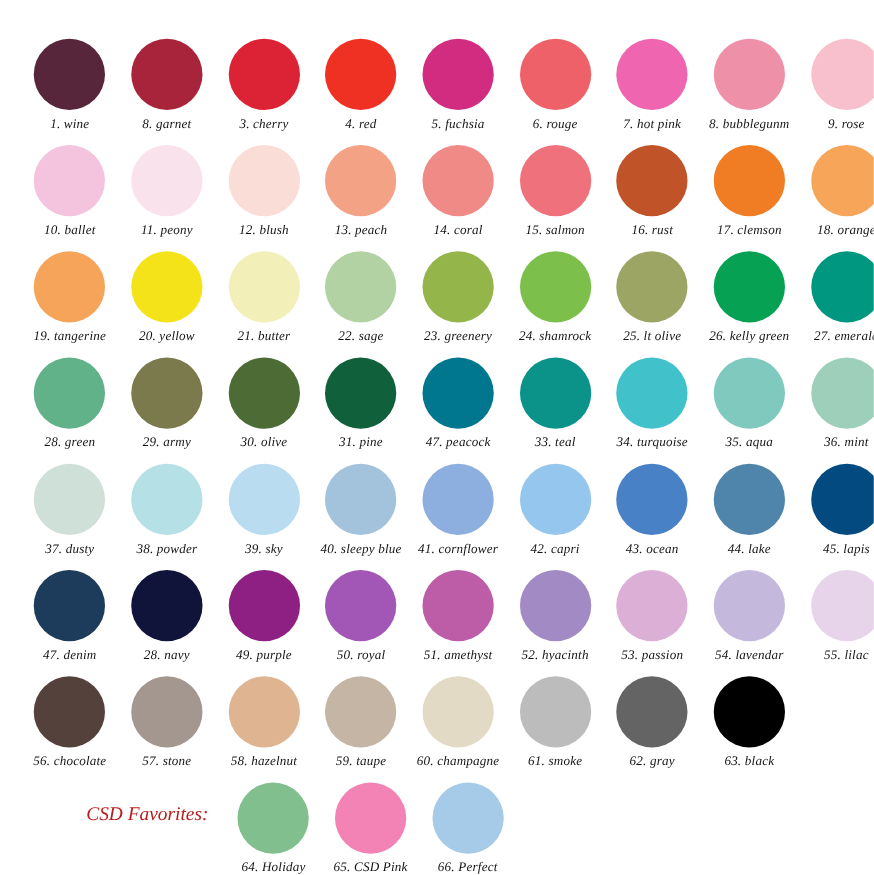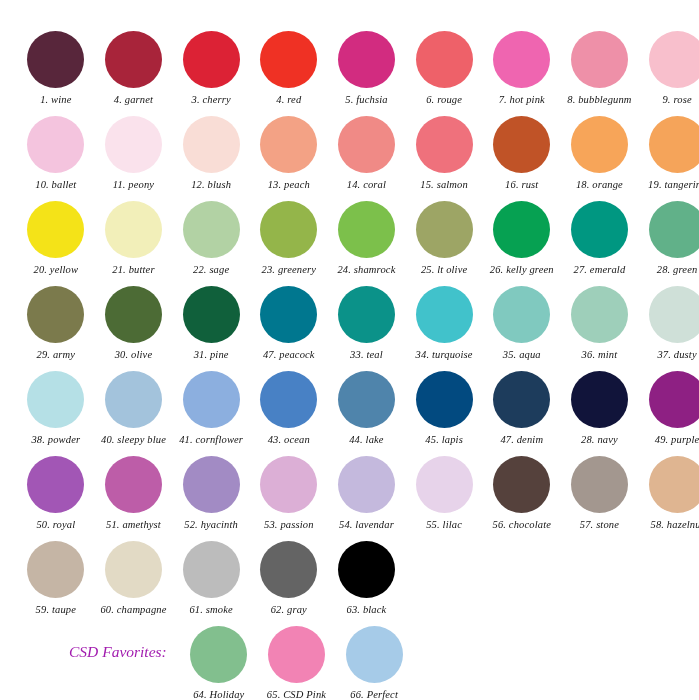--- a/index.html
+++ b/index.html
@@ -69,21 +69,21 @@
     width: 699px;
     height: 83px;
   }
 
   .favorites-title {
     position: absolute;
     left: 52px;
     top: 26px;
     font-size: 15.5px;
     font-style: italic;
-    color: #a21caf;
+    color: #b91c1c;
     white-space: nowrap;
   }
 
   .favorites-items {
     position: absolute;
     left: 163px;
     top: 0;
     display: grid;
     grid-template-columns: repeat(3, 77.66px);
     justify-items: center;
@@ -99,21 +99,21 @@
 
 <div id="chart">
 
   <div class="swatch-grid">
       <div class="swatch">
         <div class="swatch-dot" style="background: rgb(88, 38, 59);"></div>
         <div class="swatch-label">1. wine</div>
       </div>
       <div class="swatch">
         <div class="swatch-dot" style="background: rgb(168, 36, 58);"></div>
-        <div class="swatch-label">4. garnet</div>
+        <div class="swatch-label">8. garnet</div>
       </div>
       <div class="swatch">
         <div class="swatch-dot" style="background: rgb(220, 34, 53);"></div>
         <div class="swatch-label">3. cherry</div>
       </div>
       <div class="swatch">
         <div class="swatch-dot" style="background: rgb(239, 49, 36);"></div>
         <div class="swatch-label">4. red</div>
       </div>
       <div class="swatch">
@@ -158,20 +158,24 @@
       </div>
       <div class="swatch">
         <div class="swatch-dot" style="background: rgb(239, 113, 124);"></div>
         <div class="swatch-label">15. salmon</div>
       </div>
       <div class="swatch">
         <div class="swatch-dot" style="background: rgb(192, 83, 39);"></div>
         <div class="swatch-label">16. rust</div>
       </div>
       <div class="swatch">
+        <div class="swatch-dot" style="background: rgb(240, 125, 35);"></div>
+        <div class="swatch-label">17. clemson</div>
+      </div>
+      <div class="swatch">
         <div class="swatch-dot" style="background: rgb(247, 165, 89);"></div>
         <div class="swatch-label">18. orange</div>
       </div>
       <div class="swatch">
         <div class="swatch-dot" style="background: rgb(245, 164, 90);"></div>
         <div class="swatch-label">19. tangerine</div>
       </div>
       <div class="swatch">
         <div class="swatch-dot" style="background: rgb(244, 227, 24);"></div>
         <div class="swatch-label">20. yellow</div>
@@ -242,26 +246,34 @@
       </div>
       <div class="swatch">
         <div class="swatch-dot" style="background: rgb(207, 224, 216);"></div>
         <div class="swatch-label">37. dusty</div>
       </div>
       <div class="swatch">
         <div class="swatch-dot" style="background: rgb(181, 224, 230);"></div>
         <div class="swatch-label">38. powder</div>
       </div>
       <div class="swatch">
+        <div class="swatch-dot" style="background: rgb(185, 220, 241);"></div>
+        <div class="swatch-label">39. sky</div>
+      </div>
+      <div class="swatch">
         <div class="swatch-dot" style="background: rgb(163, 195, 220);"></div>
         <div class="swatch-label">40. sleepy blue</div>
       </div>
       <div class="swatch">
         <div class="swatch-dot" style="background: rgb(140, 175, 223);"></div>
         <div class="swatch-label">41. cornflower</div>
+      </div>
+      <div class="swatch">
+        <div class="swatch-dot" style="background: rgb(149, 198, 238);"></div>
+        <div class="swatch-label">42. capri</div>
       </div>
       <div class="swatch">
         <div class="swatch-dot" style="background: rgb(72, 129, 197);"></div>
         <div class="swatch-label">43. ocean</div>
       </div>
       <div class="swatch">
         <div class="swatch-dot" style="background: rgb(79, 132, 171);"></div>
         <div class="swatch-label">44. lake</div>
       </div>
       <div class="swatch">

